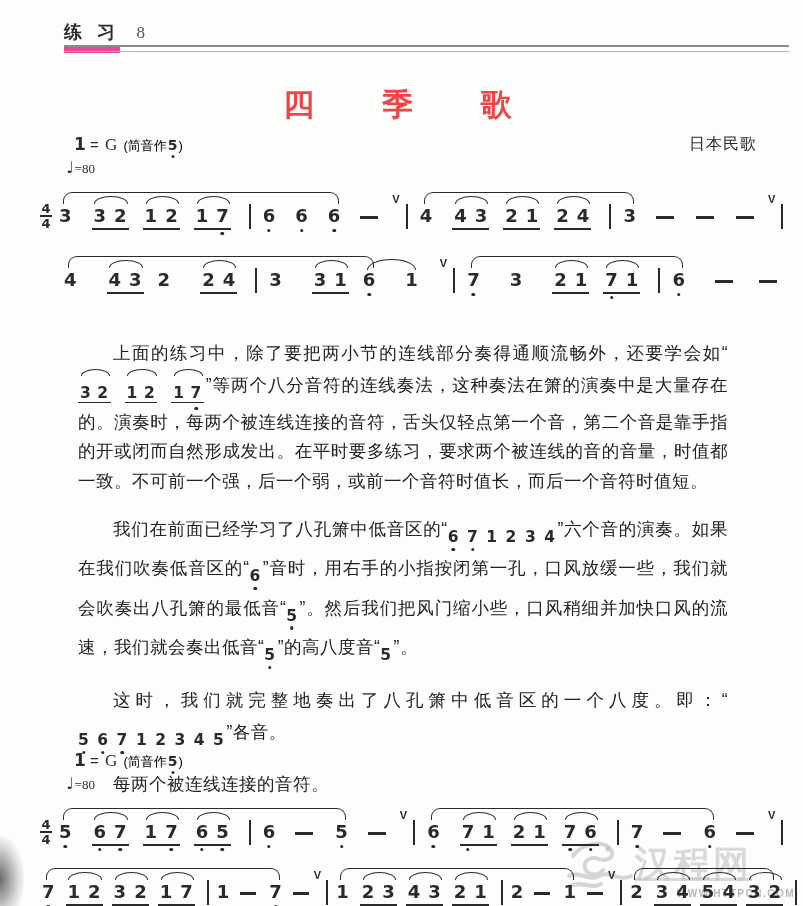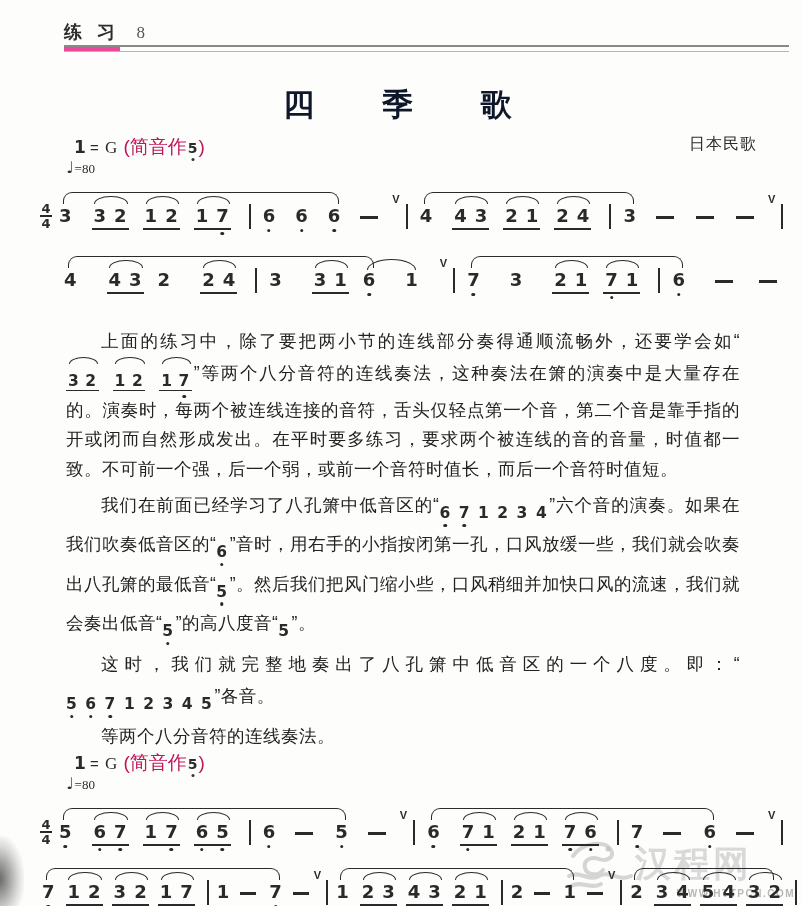--- a/index.html
+++ b/index.html
@@ -3,33 +3,33 @@
 <meta charset="utf-8">
 <style>
   html,body{margin:0;padding:0;background:#e8e8e8;}
   .page{position:relative;width:803px;height:906px;background:#fdfdfb;overflow:hidden;
         font-family:"Liberation Sans",sans-serif;color:#2b2b2b;margin:0 auto;}
 
   
   .ex-header{position:absolute;left:64px;right:14px;height:26px;}
   .ex-rule{position:absolute;left:0;right:0;bottom:-6px;height:4px;
            border-top:2px solid #8a8a8a;border-bottom:1px solid #b5b5b5;}
-  .ex-label{font-weight:bold;font-size:18px;letter-spacing:5px;border-bottom:6px solid #ec4899;
+  .ex-label{font-weight:bold;font-size:18px;letter-spacing:5px;border-bottom:8px solid #ec4899;
             padding-bottom:1px;display:inline-block;}
   .ex-num{font-family:"Liberation Serif",serif;font-size:17px;color:#555;margin-left:12px;}
 
   .title{position:absolute;top:84px;left:0;right:0;text-align:center;margin:0;
          font-family:"Liberation Serif",serif;font-weight:bold;font-size:31px;
-         letter-spacing:8px;word-spacing:44px;color:#0f172a;}
+         letter-spacing:8px;word-spacing:44px;color:#ef4444;}
 
   .keyrow{position:absolute;left:74px;right:46px;display:flex;justify-content:space-between;align-items:flex-start;}
   .keysig{font-size:15px;}
   .tonic{font-family:"DejaVu Sans",sans-serif;font-weight:bold;font-size:17px;}
   .keyletter{font-family:"Liberation Serif",serif;font-size:17px;margin:0 2px;}
-  .paren{font-size:19px;color:#be185d;}
+  .paren{font-size:13px;color:#000000;}
   .kd{font-family:"DejaVu Sans",sans-serif;font-weight:bold;font-size:14px;position:relative;margin:0 1px;}
   .kd.low:after{content:'';position:absolute;left:50%;bottom:-5px;width:3px;height:3px;
                 background:#333;border-radius:50%;transform:translateX(-50%);}
   .source{font-size:16px;letter-spacing:1px;}
   .temporow{position:absolute;font-size:13px;font-family:"Liberation Serif",serif;}
   .qnote{font-family:"DejaVu Sans",sans-serif;font-size:16px;margin-right:1px;}
 
   
   .mline{position:relative;display:flex;align-items:flex-start;height:48px;padding-top:16px;z-index:2;}
   .tk{position:relative;display:inline-block;flex:none;}
@@ -60,21 +60,21 @@
   .compact .tk.dash{margin-right:13px;width:16px;}
   .compact .tk.bar{margin:-2px 8px 0 3px;}
 
   #score1-line1{position:absolute;top:190px;left:40px;}
   #score1-line2{position:absolute;top:254px;left:64px;}
   #score2-line1{position:absolute;top:806px;left:40px;}
   #score2-line2{position:absolute;top:866px;left:42px;}
 
   
   .textblock{position:absolute;top:323px;left:62px;width:682px;}
-  .para{margin:4px;font-size:17.5px;line-height:29.4px;text-align:justify;text-indent:2em;
+  .para{margin:16px;font-size:17.5px;line-height:29.4px;text-align:justify;text-indent:2em;
         letter-spacing:0.5px;color:#222;}
   .inline-notes{display:inline-flex;align-items:flex-start;position:relative;padding-top:10px;
                 vertical-align:-7px;text-indent:0;}
   .inline-notes .d{font-size:15.5px;line-height:16px;}
   .inline-notes .tk.n{margin-right:8px;}
   .inline-notes .tk.b2{margin-right:14px;}
   .inline-notes .tk:last-child{margin-right:2px;}
   .inline-notes .arc{top:-9px;height:6px;}
   .inline-notes .pair{gap:6px;padding-bottom:1px;border-bottom-width:1.5px;}
 
@@ -82,21 +82,21 @@
   #keyrow9{top:750px;}
   #tempo8{top:158px;left:66px;}
   #tempo9{top:774px;left:66px;}
   #header8{top:20px;}
   #keyrow8{top:134px;}
 
   
   .watermark{position:absolute;top:836px;right:8px;width:230px;z-index:1;color:#c6c6c6;}
   .wm-row{display:flex;align-items:center;}
   .wm-name{font-size:36px;font-weight:bold;letter-spacing:3px;
-           color:rgba(185,185,185,0.55);text-shadow:1px 1px 0 rgba(255,255,255,0.9);}
+           color:rgba(185,185,185,0.55);text-shadow:1px 1px 0 rgba(255,255,255,0.9);text-decoration:underline;}
   .wm-url{font-size:10px;letter-spacing:1.5px;text-align:right;color:rgba(175,175,175,0.9);
           margin-top:-4px;font-weight:bold;}
   .edge-smudge{position:absolute;left:-12px;bottom:-16px;width:36px;height:86px;
       background:radial-gradient(ellipse at 30% 50%, rgba(50,50,50,0.75), rgba(120,120,120,0.25) 55%, transparent 75%);
       z-index:3;}
 </style>
 </head>
 <body>
 
 <div class="page">
@@ -247,21 +247,21 @@
       <p class="para">这时，我们就完整地奏出了八孔箫中低音区的一个八度。即：“<span class="inline-notes">
           <span class="tk n"><span class="d low">5</span></span>
           <span class="tk n"><span class="d low">6</span></span>
           <span class="tk n"><span class="d low">7</span></span>
           <span class="tk n"><span class="d">1</span></span>
           <span class="tk n"><span class="d">2</span></span>
           <span class="tk n"><span class="d">3</span></span>
           <span class="tk n"><span class="d">4</span></span>
           <span class="tk n"><span class="d">5</span></span>
         </span>”各音。</p>
-      <p class="para">等两个八分音符的连线奏法。</p>
+      <p class="para">每两个被连线连接的音符。</p>
     </div>
 
 
   <div class="keyrow" id="keyrow9">
     <div class="keysig">
       <span class="tonic">1</span>
       <span>=</span>
       <span class="keyletter">G</span>
       <span class="paren">(简音作</span><span class="kd low">5</span><span class="paren">)</span>
     </div>

